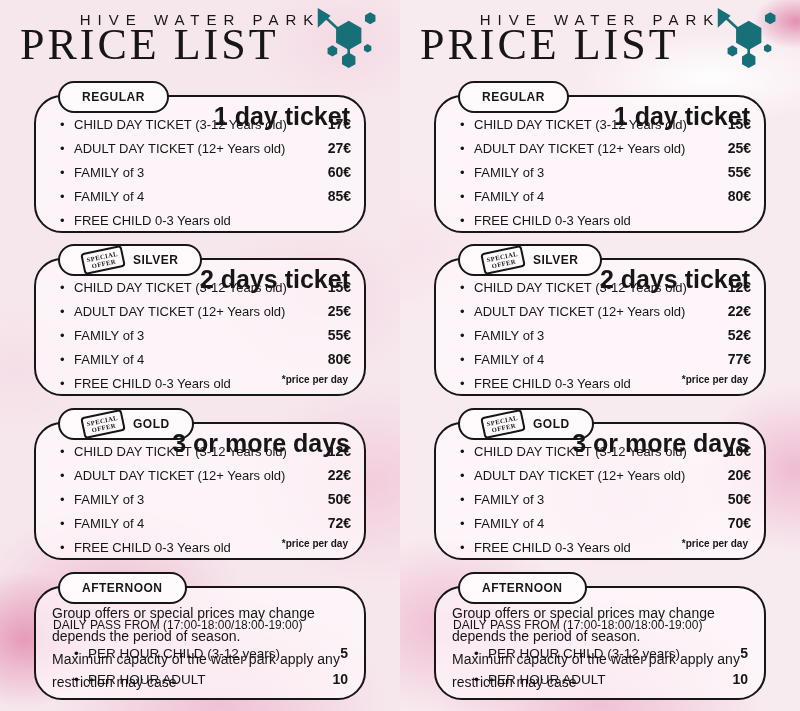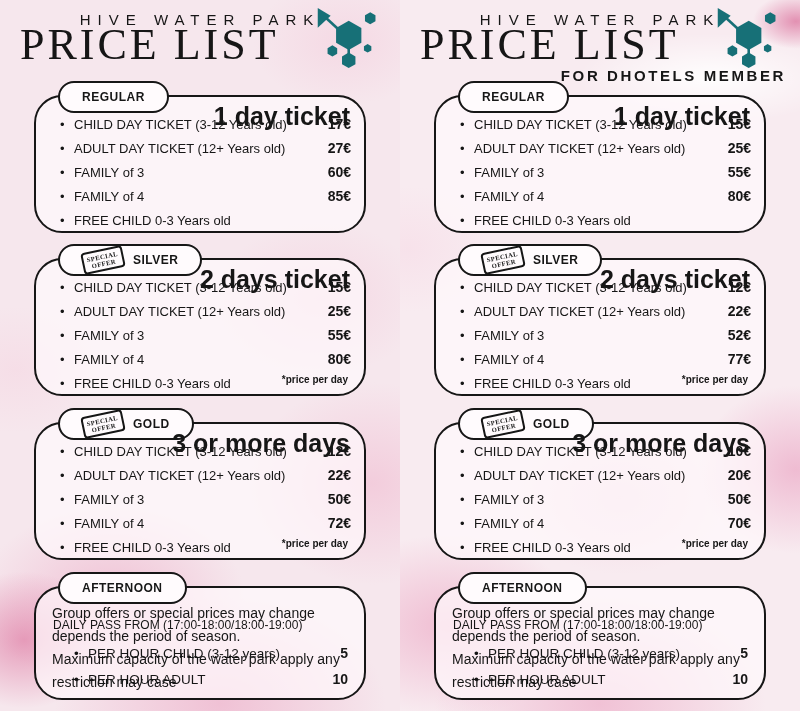--- a/index.html
+++ b/index.html
@@ -223,21 +223,20 @@
     <svg class="logo" viewBox="0 0 100 85">
       <polygon points="16,4 31,13 16,27"></polygon>
       <line x1="26" y1="16" x2="39" y2="28"></line>
       <polygon points="52,19 66.7,27.5 66.7,44.5 52,53 37.3,44.5 37.3,27.5"></polygon>
       <line x1="52" y1="51" x2="52" y2="61"></line>
       <polygon points="52,56 59.8,60.5 59.8,69.5 52,74 44.2,69.5 44.2,60.5"></polygon>
       <polygon points="33,47.5 38.6,50.8 38.6,57.2 33,60.5 27.4,57.2 27.4,50.8"></polygon>
       <polygon points="74,46 78.3,48.5 78.3,53.5 74,56 69.7,53.5 69.7,48.5"></polygon>
       <polygon points="77,9 83.1,12.5 83.1,19.5 77,23 70.9,19.5 70.9,12.5"></polygon>
     </svg>
-    <div class="member">FOR DHOTELS MEMBER</div>
 
     <section class="box b1">
       <div class="pill">
         <span class="plabel">REGULAR</span>
       </div>
       <div class="duration">1 day ticket</div>
       <div class="rows">
         <div class="row">
             <span class="bullet">•</span>
             <span class="lbl">CHILD DAY TICKET (3-12 Years old)</span>

